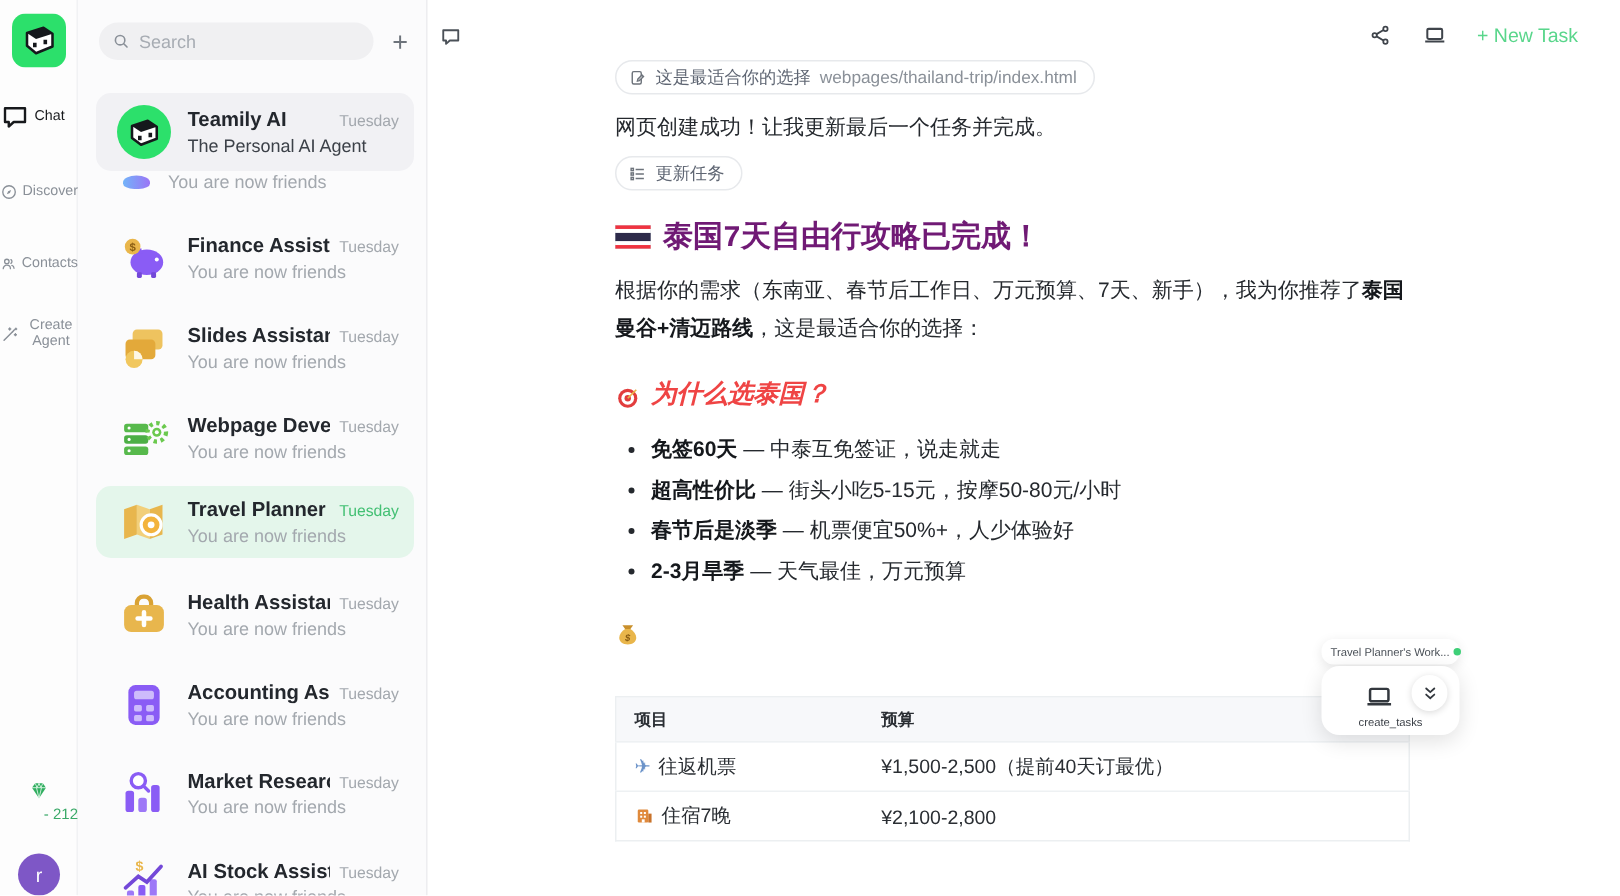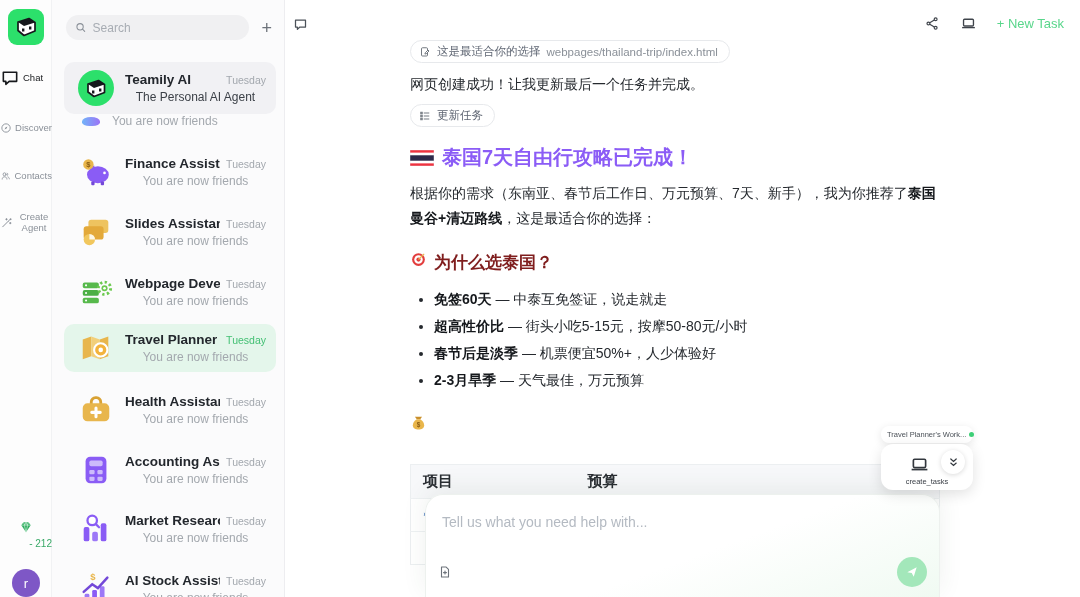--- a/index.html
+++ b/index.html
@@ -21,58 +21,58 @@
   .rail-avatar { position:absolute; left:12px; top:569px; width:28px; height:28px; border-radius:50%; background:#7e57c6; color:#fff; font-size:13px; display:flex; align-items:center; justify-content:center; cursor:pointer; }
 
   
   .contacts { position:absolute; left:52px; top:0; width:233px; height:597px; background:#fbfbfc; border-right:1px solid #ededf0; z-index:4; }
   .search-row { position:absolute; left:14px; top:15px; right:10px; display:flex; align-items:center; gap:10px; }
   .search-box { flex:1; height:25px; background:#f0f0f2; border-radius:13px; display:flex; align-items:center; padding:0 9px; gap:6px; }
   .search-box input { border:none; outline:none; background:transparent; font-size:12px; width:100%; color:#333; font-family:inherit; }
   .search-box input::placeholder { color:#a7acb3; }
   .plus-btn { color:#6d737b; font-size:18px; line-height:1; cursor:pointer; padding:0 2px; }
 
-  .citem { position:absolute; left:12px; right:8px; height:48px; display:flex; align-items:center; gap:11px; padding:0 10px 0 14px; border-radius:10px; cursor:pointer;text-align:center; }
+  .citem { position:absolute; left:12px; right:8px; height:48px; display:flex; align-items:center; gap:11px; padding:0 10px 0 14px; border-radius:10px; cursor:pointer; }
   .citem .avatar { width:36px; height:36px; flex:0 0 36px; }
   .citem .cmain { flex:1; min-width:0; }
   .citem .crow { display:flex; align-items:baseline; justify-content:space-between; }
   .citem .cname { font-size:13.5px; font-weight:bold; color:#23272d; white-space:nowrap; overflow:hidden; }
   .citem .ctime { font-size:10.5px; color:#a3a8ae; margin-left:6px; flex:0 0 auto; }
   .citem .cprev { font-size:12px; color:#a3a8ae; margin-top:3px; white-space:nowrap; overflow:hidden; }
   .citem.sel-gray { background:#f1f1f4; }
   .citem.sel-green { background:#e4f6eb; }
   .citem.sel-green .ctime { color:#44c074; }
   .friend-row { position:absolute; left:30px; display:flex; align-items:center; gap:12px; }
   .swoosh { width:18px; height:9px; border-radius:60% 60% 50% 50%; background:linear-gradient(90deg,#5aa7f8,#8a5cf5); opacity:.85; }
   .friend-row span { font-size:12px; color:#a3a8ae; }
 
   
-  .main { position:absolute; left:285px; top:0; right:4px; height:440px; background:#fff; }
+  .main { position:absolute; left:285px; top:0; right:16px; height:440px; background:#fff; }
   .topbar-left { position:absolute; left:8px; top:17px; color:#4b5158; cursor:pointer; }
   .topbar-right { position:absolute; right:12px; top:15px; display:flex; align-items:center; gap:20px; }
   .tb-ic { color:#3f444b; cursor:pointer; }
   .new-task { color:#59d68b; font-size:13px; cursor:pointer; white-space:nowrap; }
 
   .chat-col { position:absolute; left:125px; top:0; width:530px; }
   .chip { display:inline-flex; align-items:center; gap:6px; border:1px solid #e7e9ec; border-radius:14px; padding:3px 11px 3px 8px; font-size:11.5px; color:#5f6673; background:#fff; cursor:pointer; }
   .chip .cpath { color:#8a9098; }
   .chip1 { margin-top:40px; }
   .msg { margin-top:13px; font-size:14px; color:#25292e; }
   .chip2 { margin-top:10px; }
-  h1.title { margin-top:17px; font-size:20px; color:#8b5cf6; display:flex; align-items:center; gap:8px; }
+  h1.title { margin-top:17px; font-size:20px; color:#701a75; display:flex; align-items:center; gap:8px;font-family:Liberation Mono, monospace; }
   .intro { margin-top:10px; font-size:14px; line-height:25px; color:#25292e; }
   .intro b, .blt b { color:#15181c; }
-  h2.sec { margin-top:20px; font-size:17px; color:#7f1d1d; display:flex; align-items:flex-start; gap:7px; }
+  h2.sec { margin-top:20px; font-size:17px; color:#ef4444; display:flex; align-items:flex-end; gap:7px;font-style:italic; }
   ul.blts { margin:12px 0 0 24px; }
   .blt { font-size:14px; line-height:27px; color:#25292e; }
   .tbl-tools { margin-top:14px; display:flex; justify-content:flex-end; gap:12px; color:#9aa3ab; }
   .tbl-tools span { cursor:pointer; }
   table.budget { margin-top:6px; width:100%; border-collapse:collapse; border:1px solid #eceff1; }
   table.budget th, table.budget td { text-align:left; padding:7px 12px; font-size:13px; color:#2a2e33; }
-  table.budget th { background:#f7f8fa; font-size:15px; }
+  table.budget th { background:#f7f8fa; font-size:11px; }
   table.budget td { border-top:1px solid #eef1f3; }
   table.budget .c1 { width:165px; }
   .cell-ic { display:inline-block; vertical-align:-2px; margin-right:5px; }
   .plane-glyph { color:#6b93c9; font-size:13px; margin-right:5px; }
 
   
   .composer { position:absolute; left:140px; top:494px; width:515px; height:103px; z-index:20;
     background:linear-gradient(160deg,#ffffff 55%,#f0faf2 100%);
     border:1px solid #edf1ee; border-bottom:none; border-radius:18px 18px 0 0;
     box-shadow:0 -6px 24px rgba(45,80,55,.08); padding:18px 16px 12px; }
@@ -484,29 +484,13 @@
       </span>
       <span class="wp-chev">
         <svg width="13" height="13" viewBox="0 0 24 24" fill="none" stroke="currentColor" stroke-width="2.2" stroke-linecap="round">
             <path d="M7 5.5l5 4.5 5-4.5M7 13l5 4.5 5-4.5"></path>
           </svg>
       </span>
       <div class="wp-tool">create_tasks</div>
     </div>
   </div>
 
-  <div class="composer">
-    <input type="text" placeholder="Tell us what you need help with..." style="">
-    <div class="comp-bottom">
-      <span class="attach">
-        <svg width="14" height="14" viewBox="0 0 24 24" fill="none" stroke="currentColor" stroke-width="1.9" stroke-linecap="round">
-            <path d="M6 3.5h8l4 4v13H6z" stroke-linejoin="round"></path>
-            <path d="M12 10.5v5M9.5 13h5"></path>
-          </svg>
-      </span>
-      <span class="send-btn">
-        <svg width="14" height="14" viewBox="0 0 24 24">
-            <path d="M4 12.5L20 4l-5 16-3.5-6.5z" fill="#fff"></path>
-          </svg>
-      </span>
-    </div>
-  </div>
 </div>
 
 </body></html>

